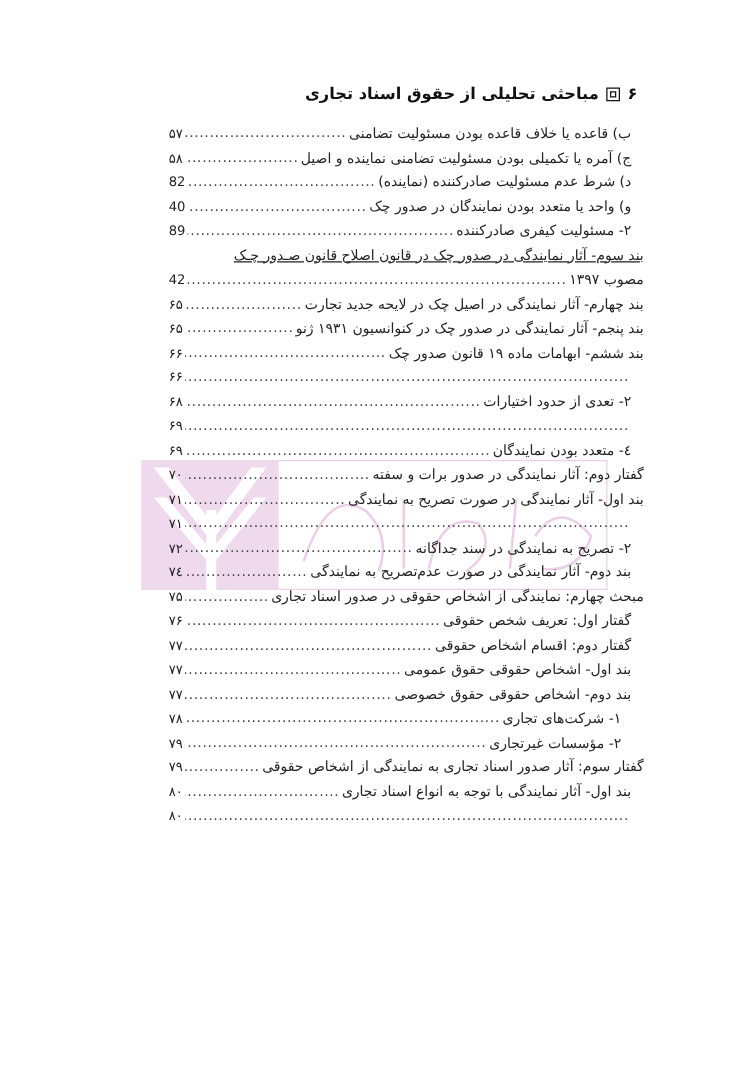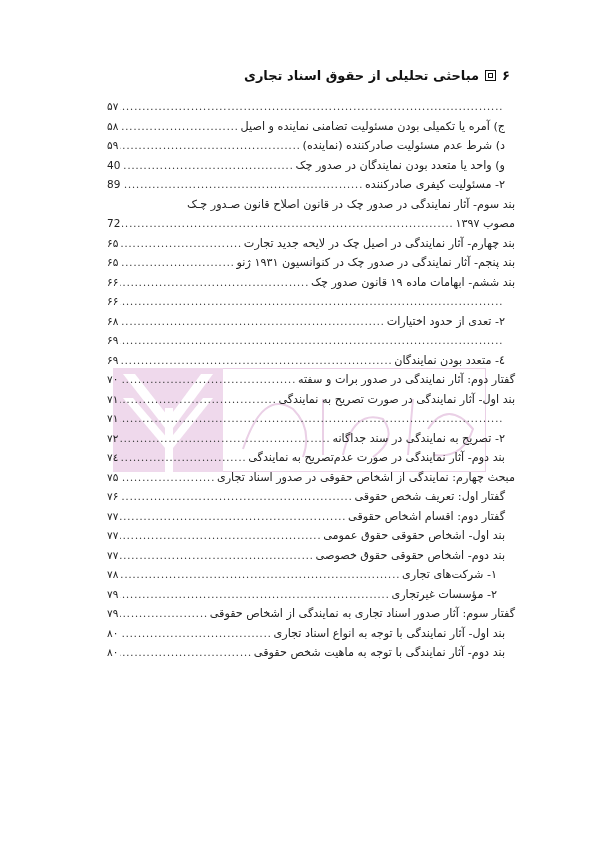--- a/index.html
+++ b/index.html
@@ -14,25 +14,25 @@
   .header .box-icon::after { content:""; position:absolute; left:2px; top:2px; width:3px; height:3px;
             border:1px solid #111; }
   .watermark { position:absolute; left:113px; top:368px; width:374px; height:104px; pointer-events:none; }
   .wm-left { position:absolute; left:0; top:0; width:110px; height:104px; background:#efd9ec; }
   .wm-right { position:absolute; left:110px; top:0; width:262px; height:102px; border:1.5px solid #ead0e6; border-left:none; }
   .toc { position:absolute; left:107px; right:85px; top:97px; direction:rtl; }
   .row { display:flex; align-items:baseline; height:19.5px; font-size:11.2px; line-height:19.5px; white-space:nowrap; position:relative; }
   .row .title { flex:0 0 auto; }
   .row .leader { flex:1 1 auto; overflow:hidden; color:#444; margin:0 2px; letter-spacing:0.5px; }
   .row .leader::after { content:"........................................................................................................................................................................................................................"; }
-  .row .page { flex:0 0 auto; position:static; width:auto; height:auto; background:none; font-size:10.5px; }
+  .row .page { flex:0 0 auto; position:static; width:auto; height:auto; background:none; font-size:10.5px;margin-left:28px; }
   .indent0 { padding-right:0; }
   .indent1 { padding-right:10px; }
   .indent2 { padding-right:18px; }
-  .justified { letter-spacing:0.4px; }
+  .justified { letter-spacing:0.4px;text-decoration:underline; }
 </style>
 </head>
 <body>
 
 <div class="page">
 
   <div class="header">
     <span class="pgnum">۶</span>
     <span class="box-icon"></span>
     <span>مباحثی تحلیلی از حقوق اسناد تجاری</span>
@@ -58,51 +58,52 @@
           <path d="M120,86 Q130,40 160,50 Q175,70 150,88"></path>
           <path d="M185,86 L190,30"></path>
           <path d="M205,60 Q225,30 250,60 Q240,90 210,86"></path>
         </g>
       </svg>
     </div>
   </div>
 
   <div class="toc" id="toc">
       <div class="row indent1">
+    <span class="title">ب) قاعده یا خلاف قاعده بودن مسئولیت تضامنی</span>
     <span class="leader"></span>
     <span class="page">۵۷</span>
   </div>
       <div class="row indent1">
     <span class="title">ج) آمره یا تکمیلی بودن مسئولیت تضامنی نماینده و اصیل</span>
     <span class="leader"></span>
     <span class="page">۵۸</span>
   </div>
       <div class="row indent1">
     <span class="title">د) شرط عدم مسئولیت صادرکننده (نماینده)</span>
     <span class="leader"></span>
-    <span class="page">۵۹</span>
+    <span class="page">82</span>
   </div>
       <div class="row indent1">
     <span class="title">و) واحد یا متعدد بودن نمایندگان در صدور چک</span>
     <span class="leader"></span>
     <span class="page">40</span>
   </div>
       <div class="row indent1">
     <span class="title">۲- مسئولیت کیفری صادرکننده</span>
     <span class="leader"></span>
     <span class="page">89</span>
   </div>
       <div class="row indent0 nopage justified">
     <span class="title">بند سوم- آثار نمایندگی در صدور چک در قانون اصلاح قانون صـدور چـک</span>
 
   </div>
       <div class="row indent0">
     <span class="title">مصوب ۱۳۹۷</span>
     <span class="leader"></span>
-    <span class="page">72</span>
+    <span class="page">42</span>
   </div>
       <div class="row indent0">
     <span class="title">بند چهارم- آثار نمایندگی در اصیل چک در لایحه جدید تجارت</span>
     <span class="leader"></span>
     <span class="page">۶۵</span>
   </div>
       <div class="row indent0">
     <span class="title">بند پنجم- آثار نمایندگی در صدور چک در کنوانسیون ۱۹۳۱ ژنو</span>
     <span class="leader"></span>
     <span class="page">۶۵</span>
@@ -193,18 +194,17 @@
     <span class="title">گفتار سوم: آثار صدور اسناد تجاری به نمایندگی از اشخاص حقوقی</span>
     <span class="leader"></span>
     <span class="page">۷۹</span>
   </div>
       <div class="row indent1">
     <span class="title">بند اول- آثار نمایندگی با توجه به انواع اسناد تجاری</span>
     <span class="leader"></span>
     <span class="page">۸۰</span>
   </div>
       <div class="row indent1">
-    <span class="title">بند دوم- آثار نمایندگی با توجه به ماهیت شخص حقوقی</span>
     <span class="leader"></span>
     <span class="page">۸۰</span>
   </div>
     </div>
 </div>
 
 </body></html>

